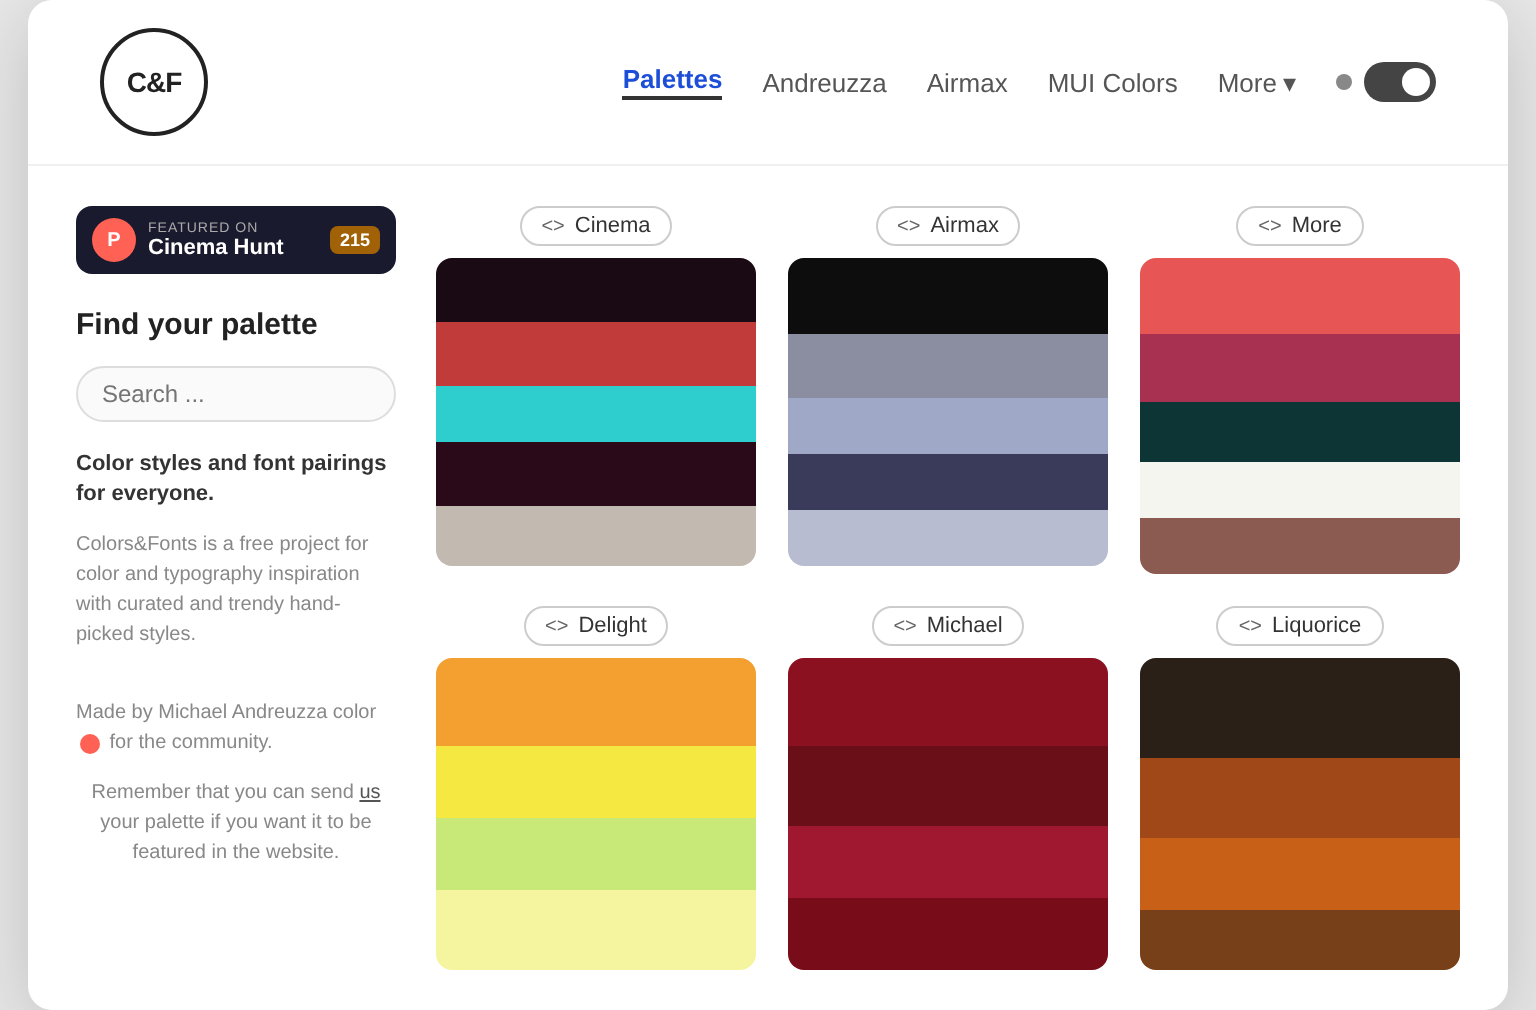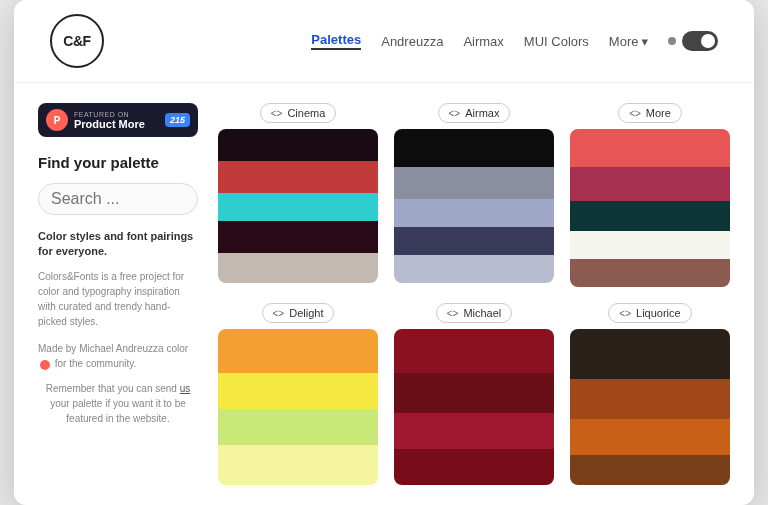--- a/index.html
+++ b/index.html
@@ -137,58 +137,57 @@
       text-transform: uppercase;
       letter-spacing: 0.5px;
     }
     .ph-name {
       font-size: 11px;
       font-weight: 700;
       color: #fff;
     }
     .ph-count {
       margin-left: auto;
-      background: #3b82f6;
+      background: #a16207;
       color: #fff;
       font-size: 9px;
       font-weight: 700;
       border-radius: 4px;
       padding: 2px 5px;
-      font-style: italic;
     }
     .sidebar-title {
       font-size: 15px;
       font-weight: 700;
       color: #222;
       margin-bottom: 10px;
       line-height: 1.3;
     }
     .search-input {
       width: 100%;
       border: 1px solid #ddd;
       border-radius: 20px;
       padding: 6px 12px;
-      font-size: 16px;
+      font-size: 12px;
       color: #999;
       outline: none;
       background: #fafafa;
       margin-bottom: 14px;
     }
     .sidebar-desc {
       font-size: 11px;
       font-weight: 700;
       color: #333;
       margin-bottom: 10px;
       line-height: 1.4;
     }
     .sidebar-body {
       font-size: 10px;
       color: #888;
       line-height: 1.5;
-      margin-bottom: 12px;
+      margin-bottom: 24px;
     }
     .sidebar-made {
       font-size: 10px;
       color: #888;
       margin-bottom: 10px;
       line-height: 1.5;
     }
     .ph-icon-small {
       display: inline-block;
       width: 10px;
@@ -269,21 +268,21 @@
     </div>
   </div>
 
   <div class="main">
 
     <div class="sidebar">
       <div class="product-hunt-badge">
         <div class="ph-icon">P</div>
         <div class="ph-text-wrap">
           <span class="ph-featured">FEATURED ON</span>
-          <span class="ph-name">Product More</span>
+          <span class="ph-name">Cinema Hunt</span>
         </div>
         <span class="ph-count">215</span>
       </div>
 
       <div class="sidebar-title">Find your palette</div>
       <input class="search-input" type="text" placeholder="Search ..." style="">
 
       <div class="sidebar-desc">Color styles and font pairings for everyone.</div>
       <div class="sidebar-body">Colors&amp;Fonts is a free project for color and typography inspiration with curated and trendy hand-picked styles.</div>
       <div class="sidebar-made">

